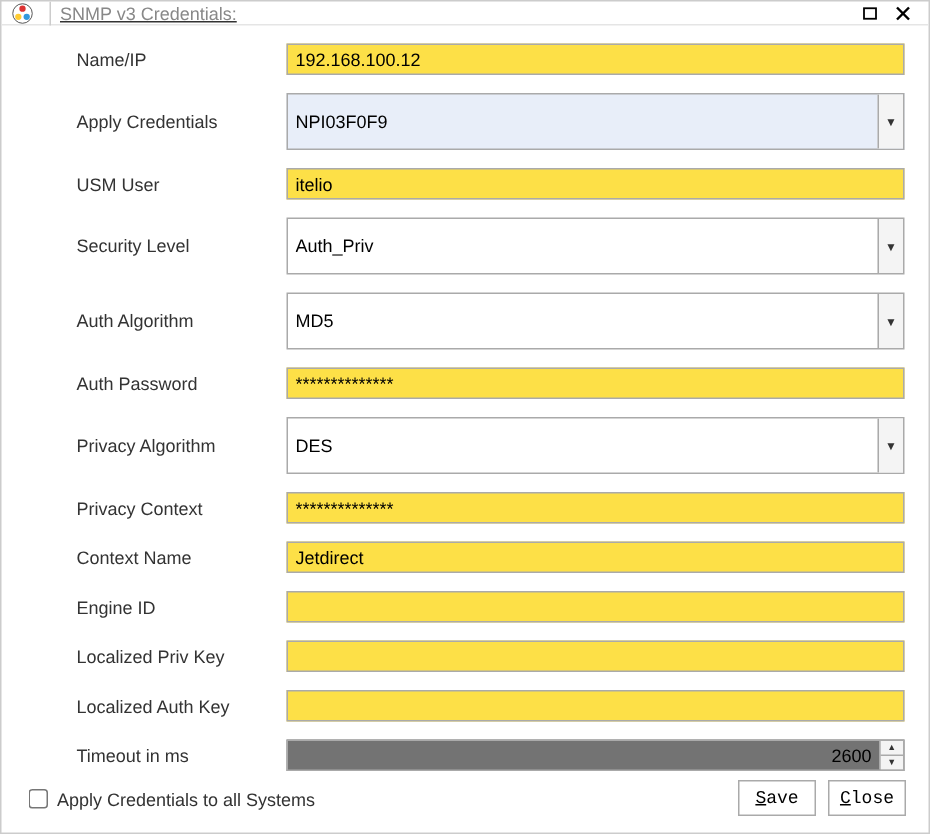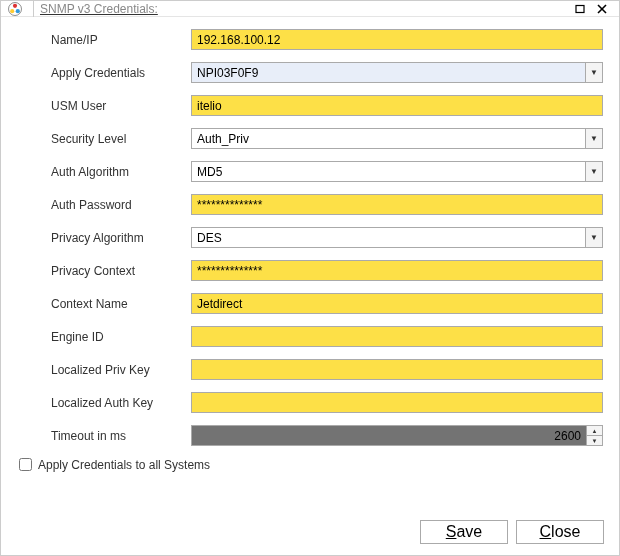--- a/index.html
+++ b/index.html
@@ -72,21 +72,21 @@
     padding: 0 5px;
     font-family: inherit;
     font-size: 12px;
     outline: none;
     line-height: 19px;
   }
   .combo {
     flex: 1;
     display: flex;
     border: 1px solid #aaa;
-    height: 21px;
+    height: 38px;
     background: #fff;
   }
   .combo.highlight {
     background: #e8eef9;
   }
   .combo input {
     flex: 1;
     border: none;
     background: transparent;
     padding: 0 5px;
@@ -150,26 +150,26 @@
     margin: 0 6px 0 0;
   }
   .footer {
     position: absolute;
     bottom: 12px;
     right: 16px;
     display: flex;
     gap: 8px;
   }
   .footer button {
-    width: 88px;
+    width: 52px;
     height: 24px;
     border: 1px solid #aaa;
     background: #fff;
-    font-family: Liberation Sans, sans-serif;
-    font-size: 16px;
+    font-family: Liberation Mono, monospace;
+    font-size: 12px;
     cursor: pointer;
   }
   .footer button .u { text-decoration: underline; }
 </style>
 </head>
 <body>
 
 <div class="titlebar">
   <span class="app-icon">
     <svg width="14" height="14" viewBox="0 0 14 14">

